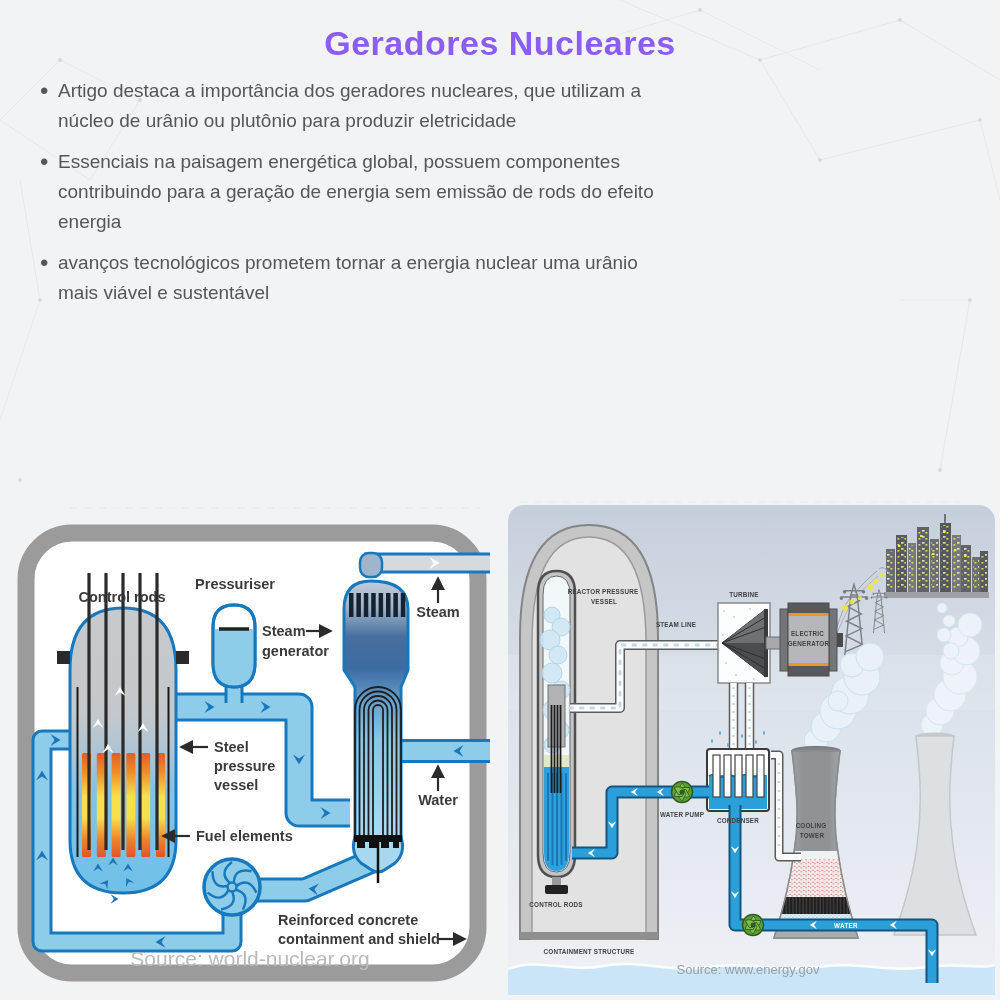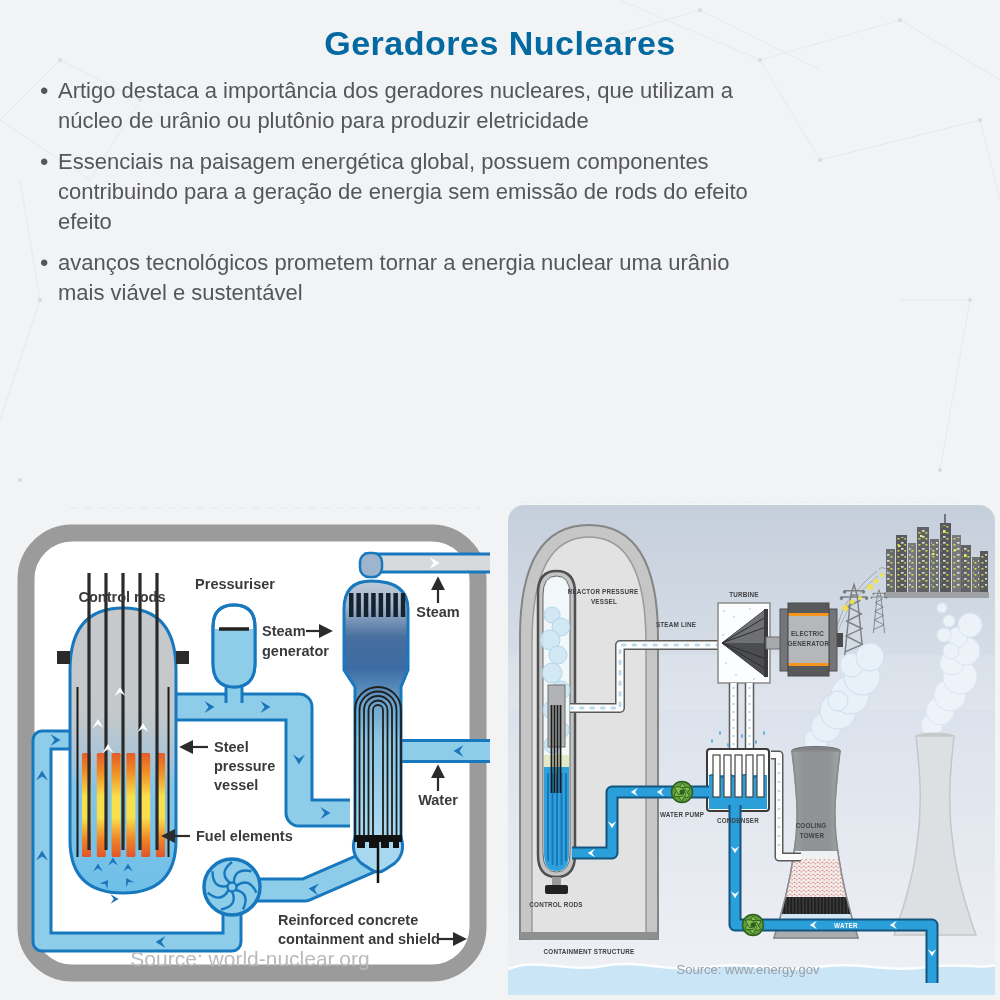--- a/index.html
+++ b/index.html
@@ -1,25 +1,25 @@
 <!DOCTYPE html>
 <html><head>
 <meta charset="utf-8">
 <style>
   html,body{margin:0;padding:0;}
   .canvas{position:relative;width:1000px;height:1000px;background:#f2f3f4;overflow:hidden;
           font-family:"Liberation Sans",sans-serif;}
   .plexus{position:absolute;left:0;top:0;}
   .title{position:absolute;top:24px;left:0;width:1000px;text-align:center;
-         font-size:34px;font-weight:600;color:#0369a1;letter-spacing:.5px;}
+         font-size:34px;font-weight:600;color:#8b5cf6;letter-spacing:.5px;}
   .bullets{position:absolute;left:40px;top:76px;width:930px;color:#55565a;}
   .bullet{display:flex;margin-bottom:11px;}
   .dot{width:18px;font-size:24px;line-height:30px;}
   .bullet-lines{flex:1;}
-  .bline{font-size:22px;line-height:30px;}
+  .bline{font-size:19px;line-height:30px;}
   .diagram-left{position:absolute;left:10px;top:505px;width:480px;height:490px;}
   .diagram-right{position:absolute;left:508px;top:505px;width:487px;height:490px;}
   .lblL{font:700 14.5px "Liberation Sans",sans-serif;fill:#3a3a3c;}
   .srcL{font:400 21px "Liberation Sans",sans-serif;fill:#b8babc;}
   .lblR{font:600 6.3px "Liberation Sans",sans-serif;fill:#3f4143;letter-spacing:.2px;}
   .lblRw{font:700 6.3px "Liberation Sans",sans-serif;fill:#ffffff;letter-spacing:.3px;}
   .srcR{font:400 13px "Liberation Sans",sans-serif;fill:#9aa0a6;}
 </style>
 </head>
 <body>
@@ -60,21 +60,21 @@
       <div class="bullet-lines">
         <div class="bline">Artigo destaca a importância dos geradores nucleares, que utilizam a</div>
         <div class="bline">núcleo de urânio ou plutônio para produzir eletricidade</div>
       </div>
     </div>
     <div class="bullet">
       <div class="dot">•</div>
       <div class="bullet-lines">
         <div class="bline">Essenciais na paisagem energética global, possuem componentes</div>
         <div class="bline">contribuindo para a geração de energia sem emissão de rods do efeito</div>
-        <div class="bline">efeito</div>
+        <div class="bline">energia</div>
       </div>
     </div>
     <div class="bullet">
       <div class="dot">•</div>
       <div class="bullet-lines">
         <div class="bline">avanços tecnológicos prometem tornar a energia nuclear uma urânio</div>
         <div class="bline">mais viável e sustentável</div>
       </div>
     </div>
   </div>

